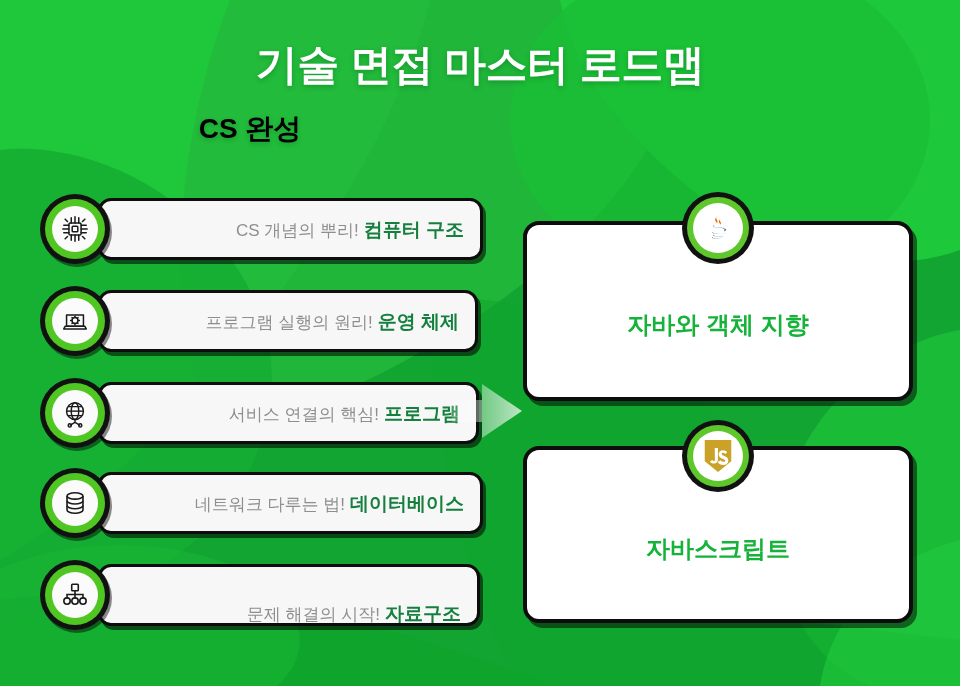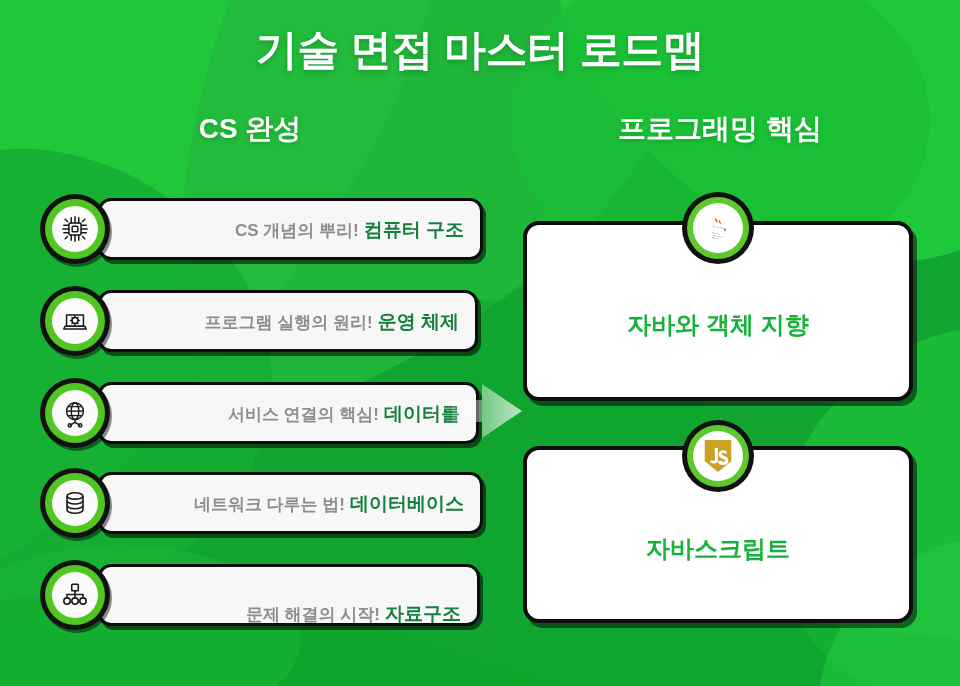--- a/index.html
+++ b/index.html
@@ -10,30 +10,30 @@
     position:relative;
   }
 
   
   #bg { position:absolute; inset:0; width:960px; height:686px; z-index:0; }
 
   
   .stage { position:absolute; inset:0; z-index:5; }
 
   #main-title {
-    position:absolute; top:22px; left:0; width:960px;
+    position:absolute; top:37px; left:0; width:960px;
     text-align:center;
     font-size:42px; font-weight:bold; color:#ffffff;
     letter-spacing:-0.5px;
     text-shadow:0 2px 5px rgba(0,70,20,.30);
   }
   #col-head-left {
     position:absolute; top:110px; left:60px; width:380px;
     text-align:center;
-    font-size:28px; font-weight:bold; color:#ffffff;
+    font-size:28px; font-weight:bold; color:#000000;
     text-shadow:0 2px 4px rgba(0,70,20,.25);
   }
   #col-head-right {
     position:absolute; top:110px; left:520px; width:400px;
     text-align:center;
     font-size:28px; font-weight:bold; color:#ffffff;
     text-shadow:0 2px 4px rgba(0,70,20,.25);
   }
 
   
@@ -41,21 +41,21 @@
   .cs-card {
     position:absolute; left:58px; top:0; height:62px;
     background:#f7f7f7;
     border:3px solid #0d0d0d;
     border-radius:13px;
     display:flex; align-items:center; justify-content:flex-end;
     padding-right:16px;
     box-shadow:3px 4px 0 rgba(0,0,0,.55);
   }
   .cs-text { white-space:nowrap; font-size:17px; line-height:1; }
-  .cs-pre  { color:#8e8e8e; font-weight:bold;margin-top:24px; }
+  .cs-pre  { color:#8e8e8e; font-weight:normal;margin-top:24px; }
   .cs-key  { color:#15803d; font-weight:bold; font-size:19px; margin-left:5px; }
 
   .icon-badge {
     position:absolute; left:0; top:-4px;
     width:70px; height:70px; border-radius:50%;
     background:#111; display:flex; align-items:center; justify-content:center;
     box-shadow:2px 3px 0 rgba(0,0,0,.45);
   }
   .icon-ring {
     width:60px; height:60px; border-radius:50%;
@@ -105,21 +105,20 @@
   <path d="M0,600 C120,585 300,600 420,640 C520,672 560,686 560,686 H0 Z" fill="#0fa42c" opacity="0.9"></path>
   <path d="M430,300 C520,290 620,330 700,400 C770,460 800,540 790,620 L960,640 V686 H520 C470,600 430,440 430,300 Z" fill="#0ea52c" opacity="0.55"></path>
   <ellipse cx="120" cy="640" rx="180" ry="95" fill="#19b636" opacity="0.55"></ellipse>
   <path d="M820,686 C830,620 880,560 960,540 V686 Z" fill="#22c93d" opacity="0.6"></path>
 </svg>
 
 <div class="stage">
 
   <div id="main-title">기술 면접 마스터 로드맵</div>
   <div id="col-head-left">CS 완성</div>
-  <div id="col-head-right">프로그래밍 핵심</div>
 
   <div class="cs-row" style="top:198px;">
     <div class="cs-card" style="width:385px;">
       <div class="cs-text">
         <span class="cs-pre">CS 개념의 뿌리!</span><span class="cs-key">컴퓨터 구조</span>
       </div>
     </div>
     <div class="icon-badge">
       <div class="icon-ring">
           <div class="icon-inner">
@@ -175,21 +174,21 @@
           </g>
         </svg>
       </div>
         </div>
     </div>
   </div>
 
   <div class="cs-row" style="top:382px;">
     <div class="cs-card" style="width:381px;">
       <div class="cs-text">
-        <span class="cs-pre">서비스 연결의 핵심!</span><span class="cs-key">데이터를</span>
+        <span class="cs-pre">서비스 연결의 핵심!</span><span class="cs-key">프로그램</span>
       </div>
     </div>
     <div class="icon-badge">
       <div class="icon-ring">
           <div class="icon-inner">
         <svg width="30" height="30" viewBox="0 0 32 32" fill="none" stroke="#1a1a1a" stroke-width="1.5">
           <circle cx="16" cy="14" r="9"></circle>
           <ellipse cx="16" cy="14" rx="4" ry="9"></ellipse>
           <line x1="7" y1="14" x2="25" y2="14"></line>
           <path d="M8.6 9.2h14.8M8.6 18.8h14.8"></path>

